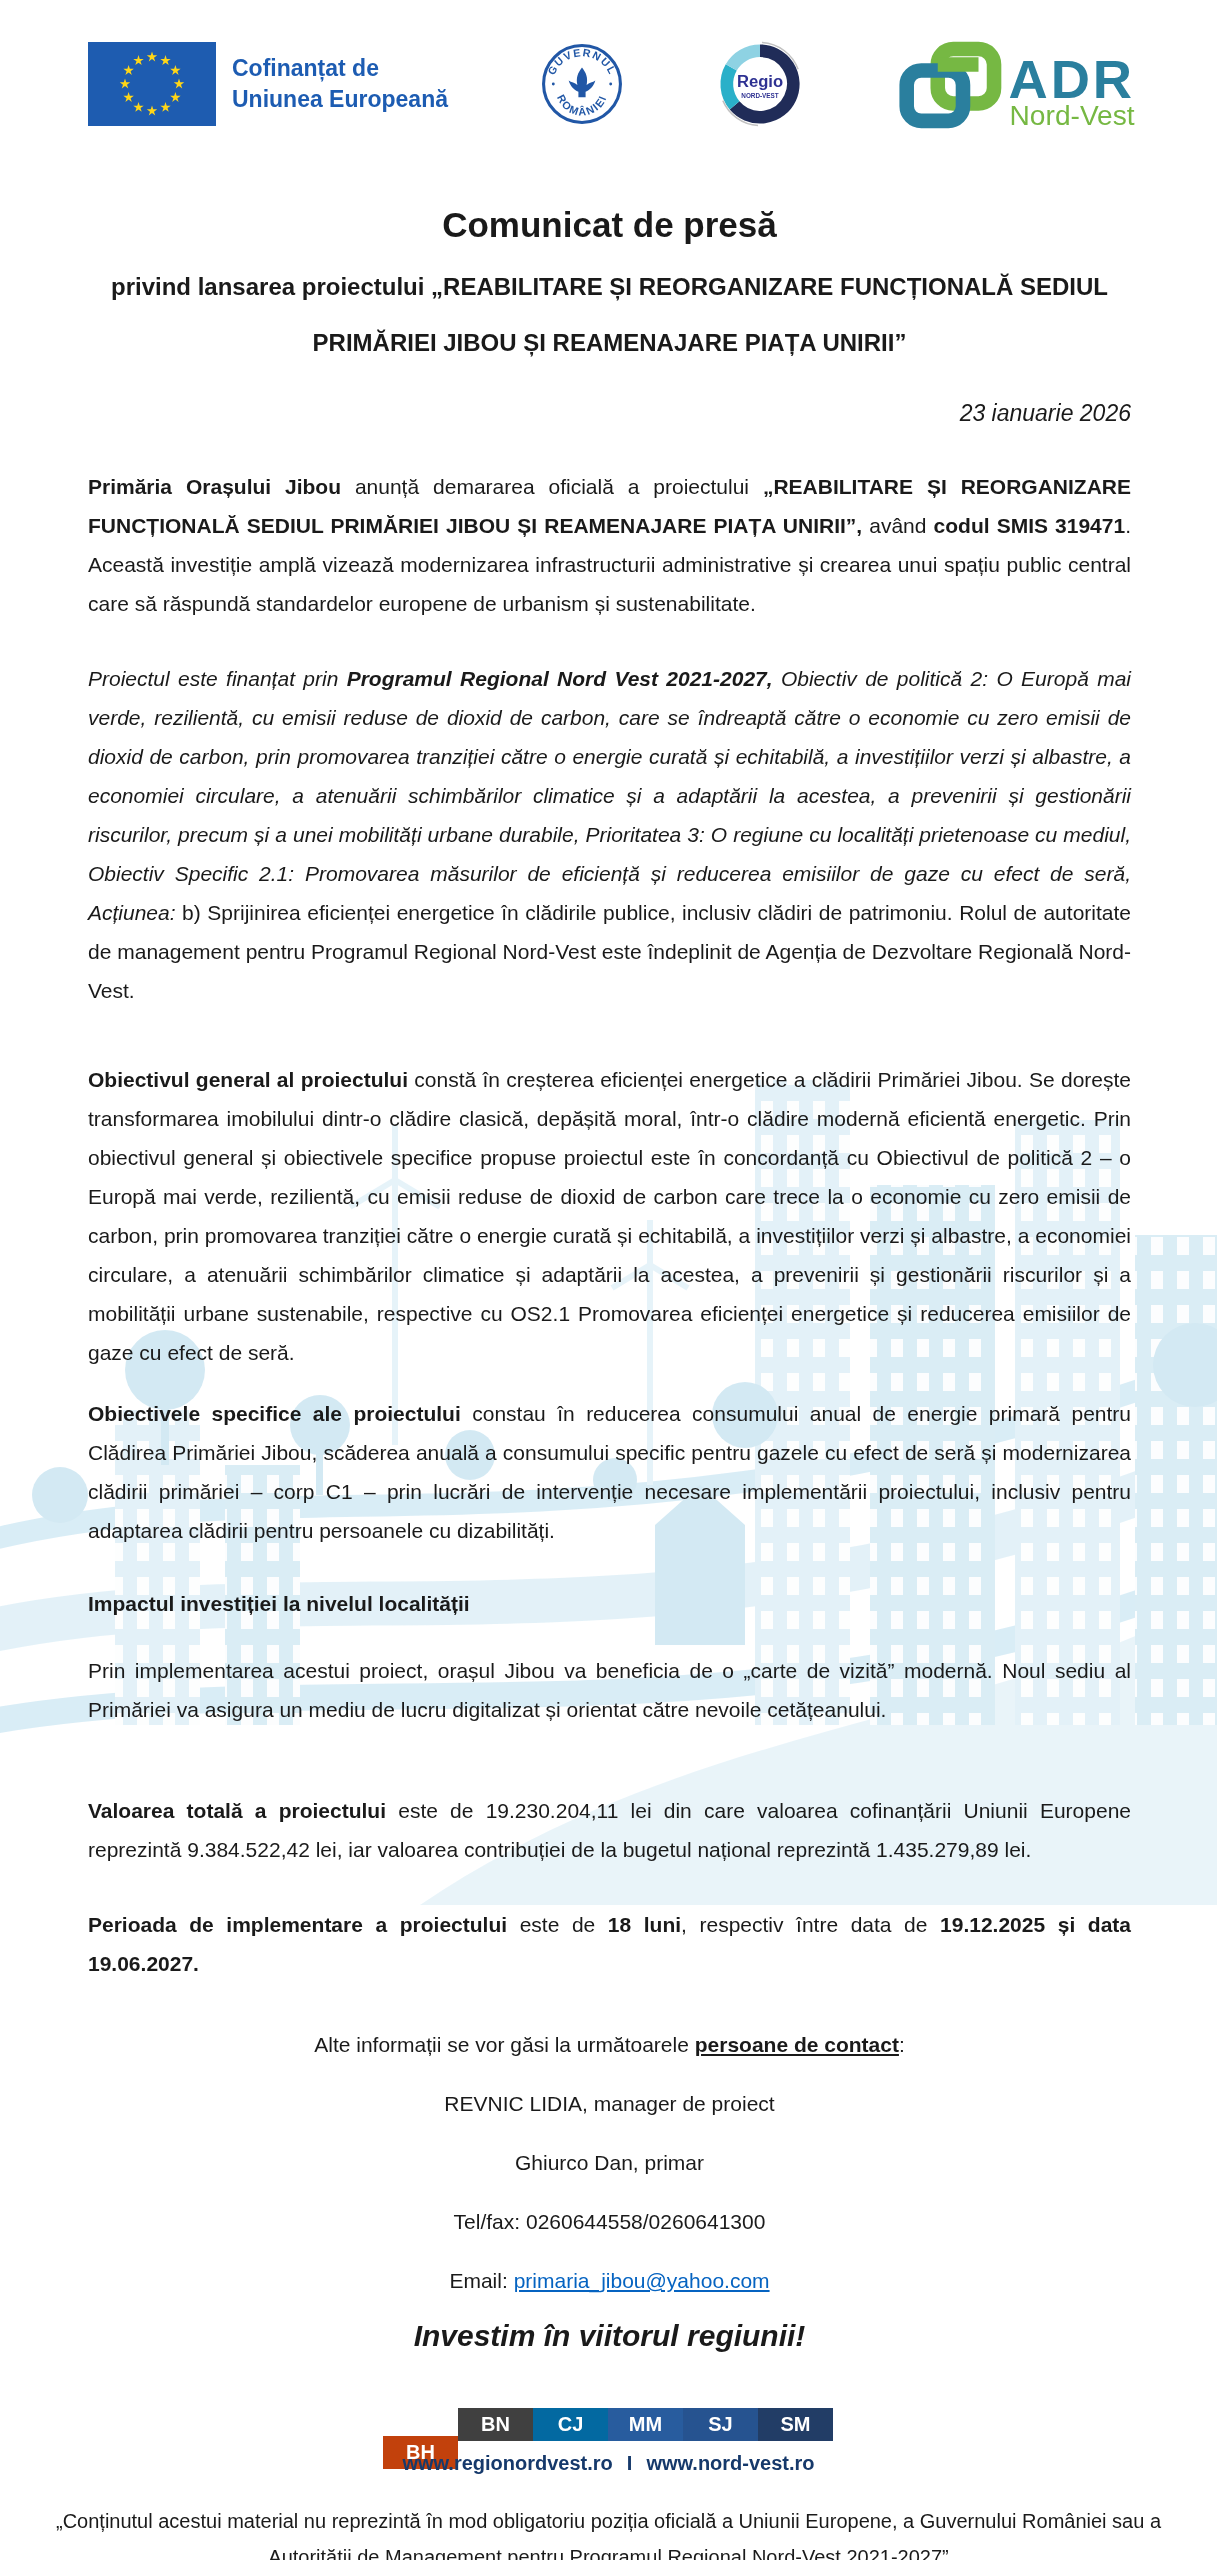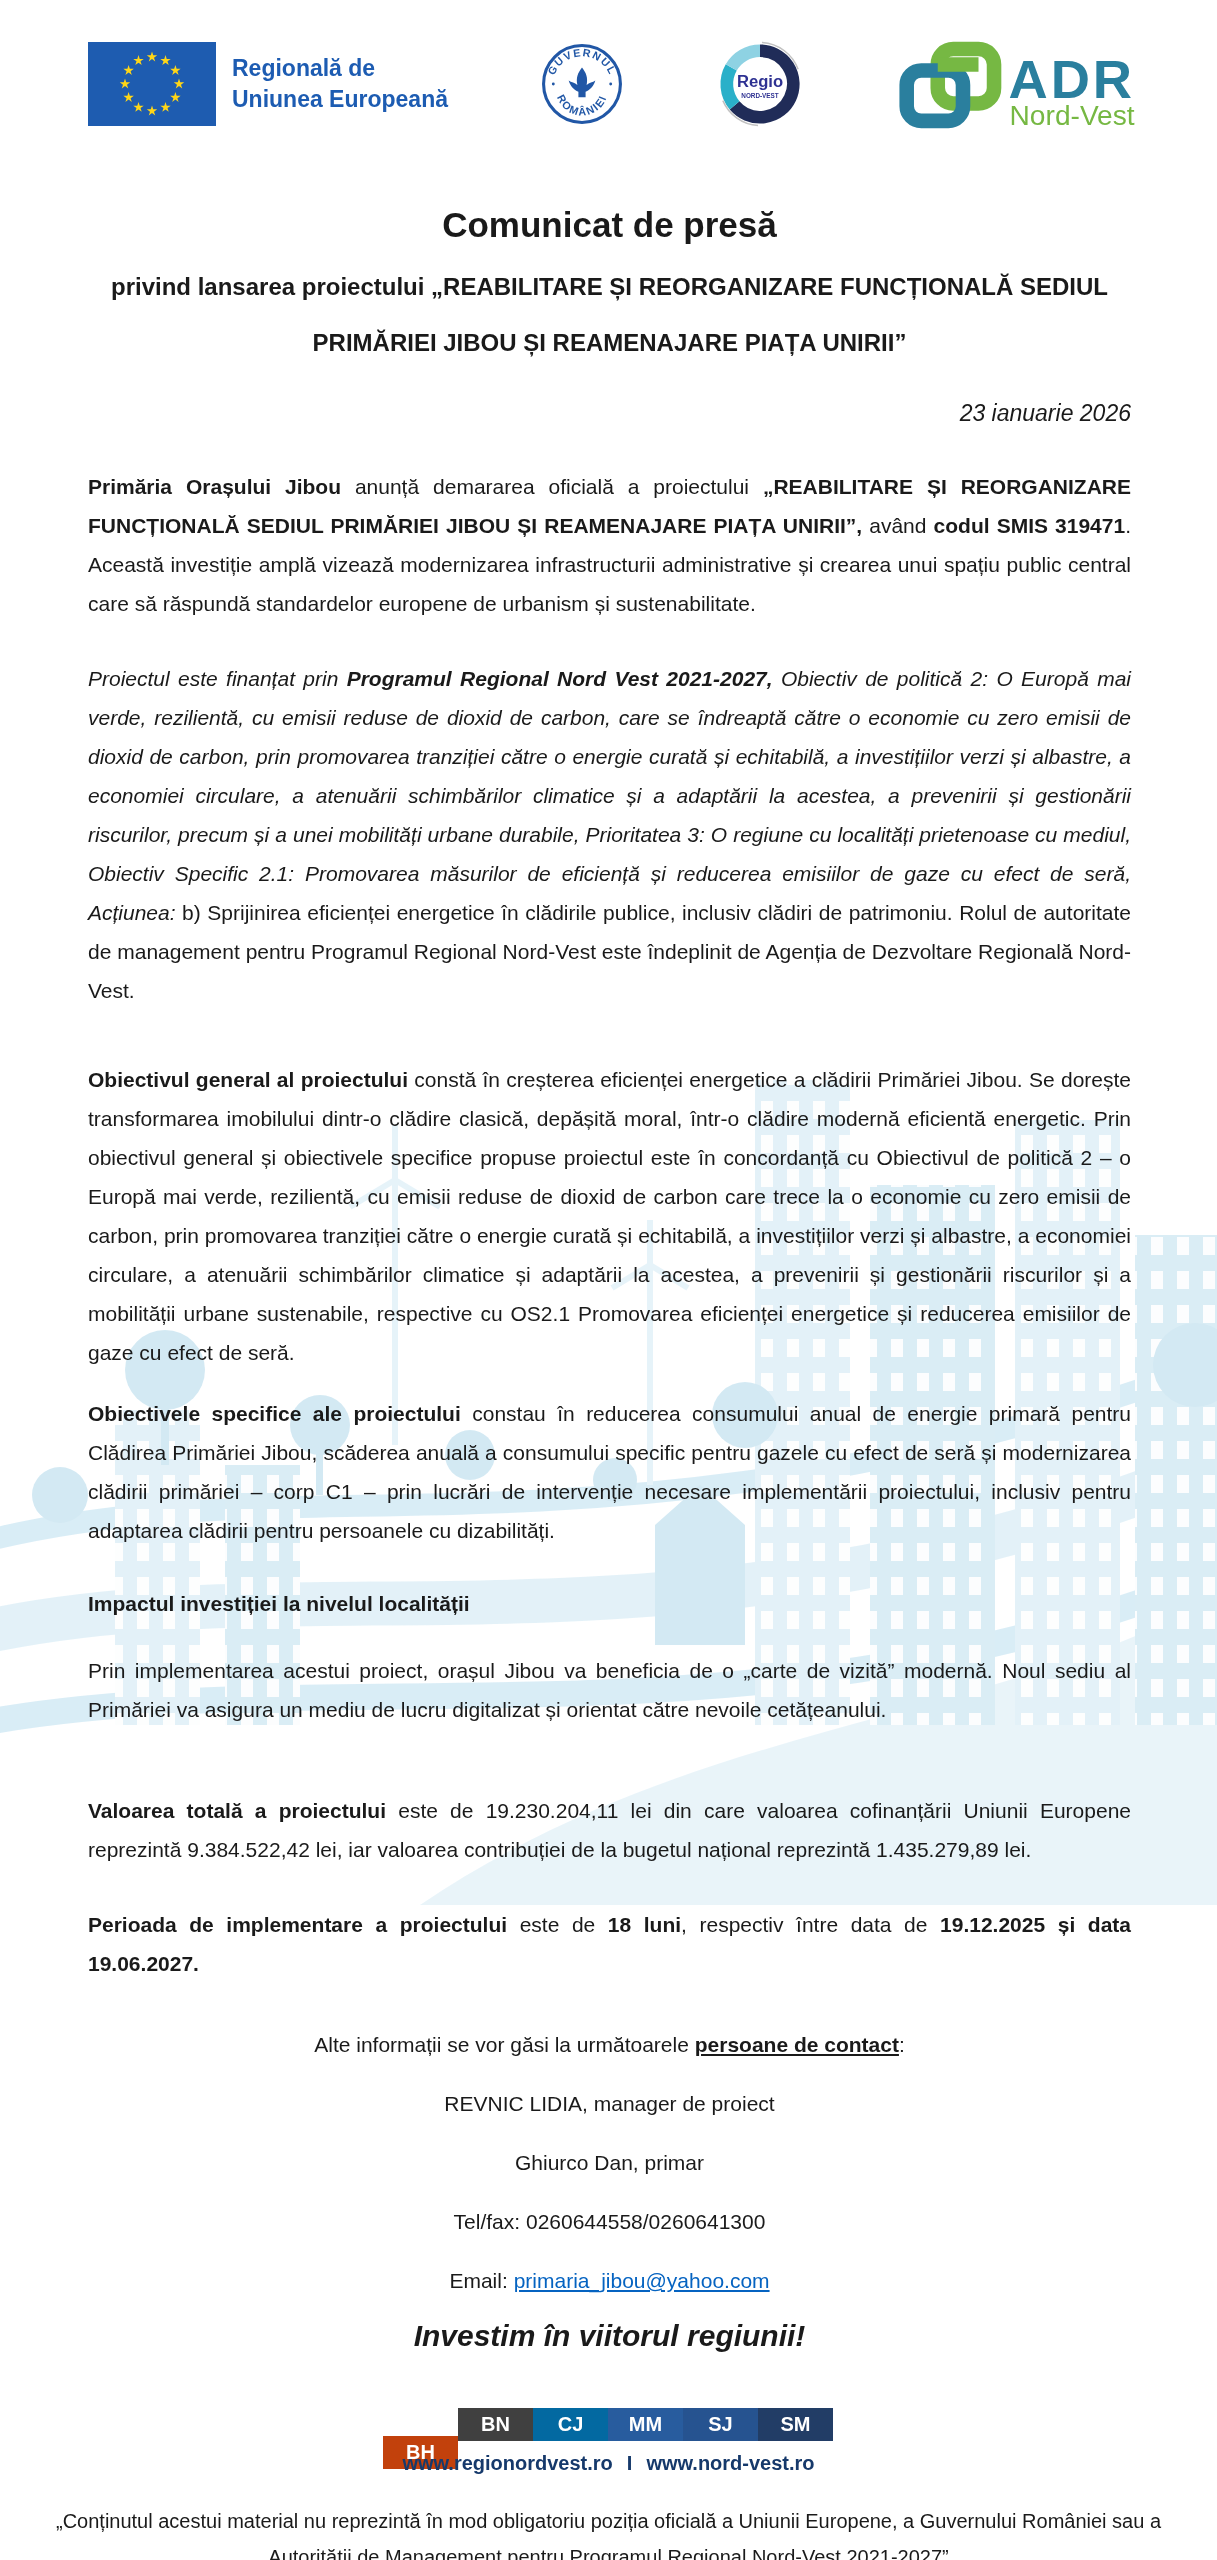--- a/index.html
+++ b/index.html
@@ -122,21 +122,21 @@
         <use href="#star" x="87.4" y="55.5"></use>
           <use href="#star" x="77.5" y="65.4"></use>
         <use href="#star" x="64" y="69"></use>
           <use href="#star" x="50.5" y="65.4"></use>
         <use href="#star" x="40.6" y="55.5"></use>
           <use href="#star" x="37" y="42"></use>
         <use href="#star" x="40.6" y="28.5"></use>
           <use href="#star" x="50.5" y="18.6"></use>
       </svg>
       <div class="eu-text">
-        <div>Regională de</div>
+        <div>Cofinanțat de</div>
         <div>Uniunea Europeană</div>
       </div>
     </div>
 
     <svg class="logo-svg" width="82" height="82" viewBox="0 0 80 80">
       <circle cx="40" cy="40" r="37.5" fill="#fff" stroke="#2157a6" stroke-width="3"></circle>
       <defs>
         <path id="govTop" d="M 11,42 A 29,29 0 0 1 69,42" fill="none"></path>
         <path id="govBot" d="M 14.5,45 A 25.5,25.5 0 0 0 65.5,45" fill="none"></path>
       </defs>

